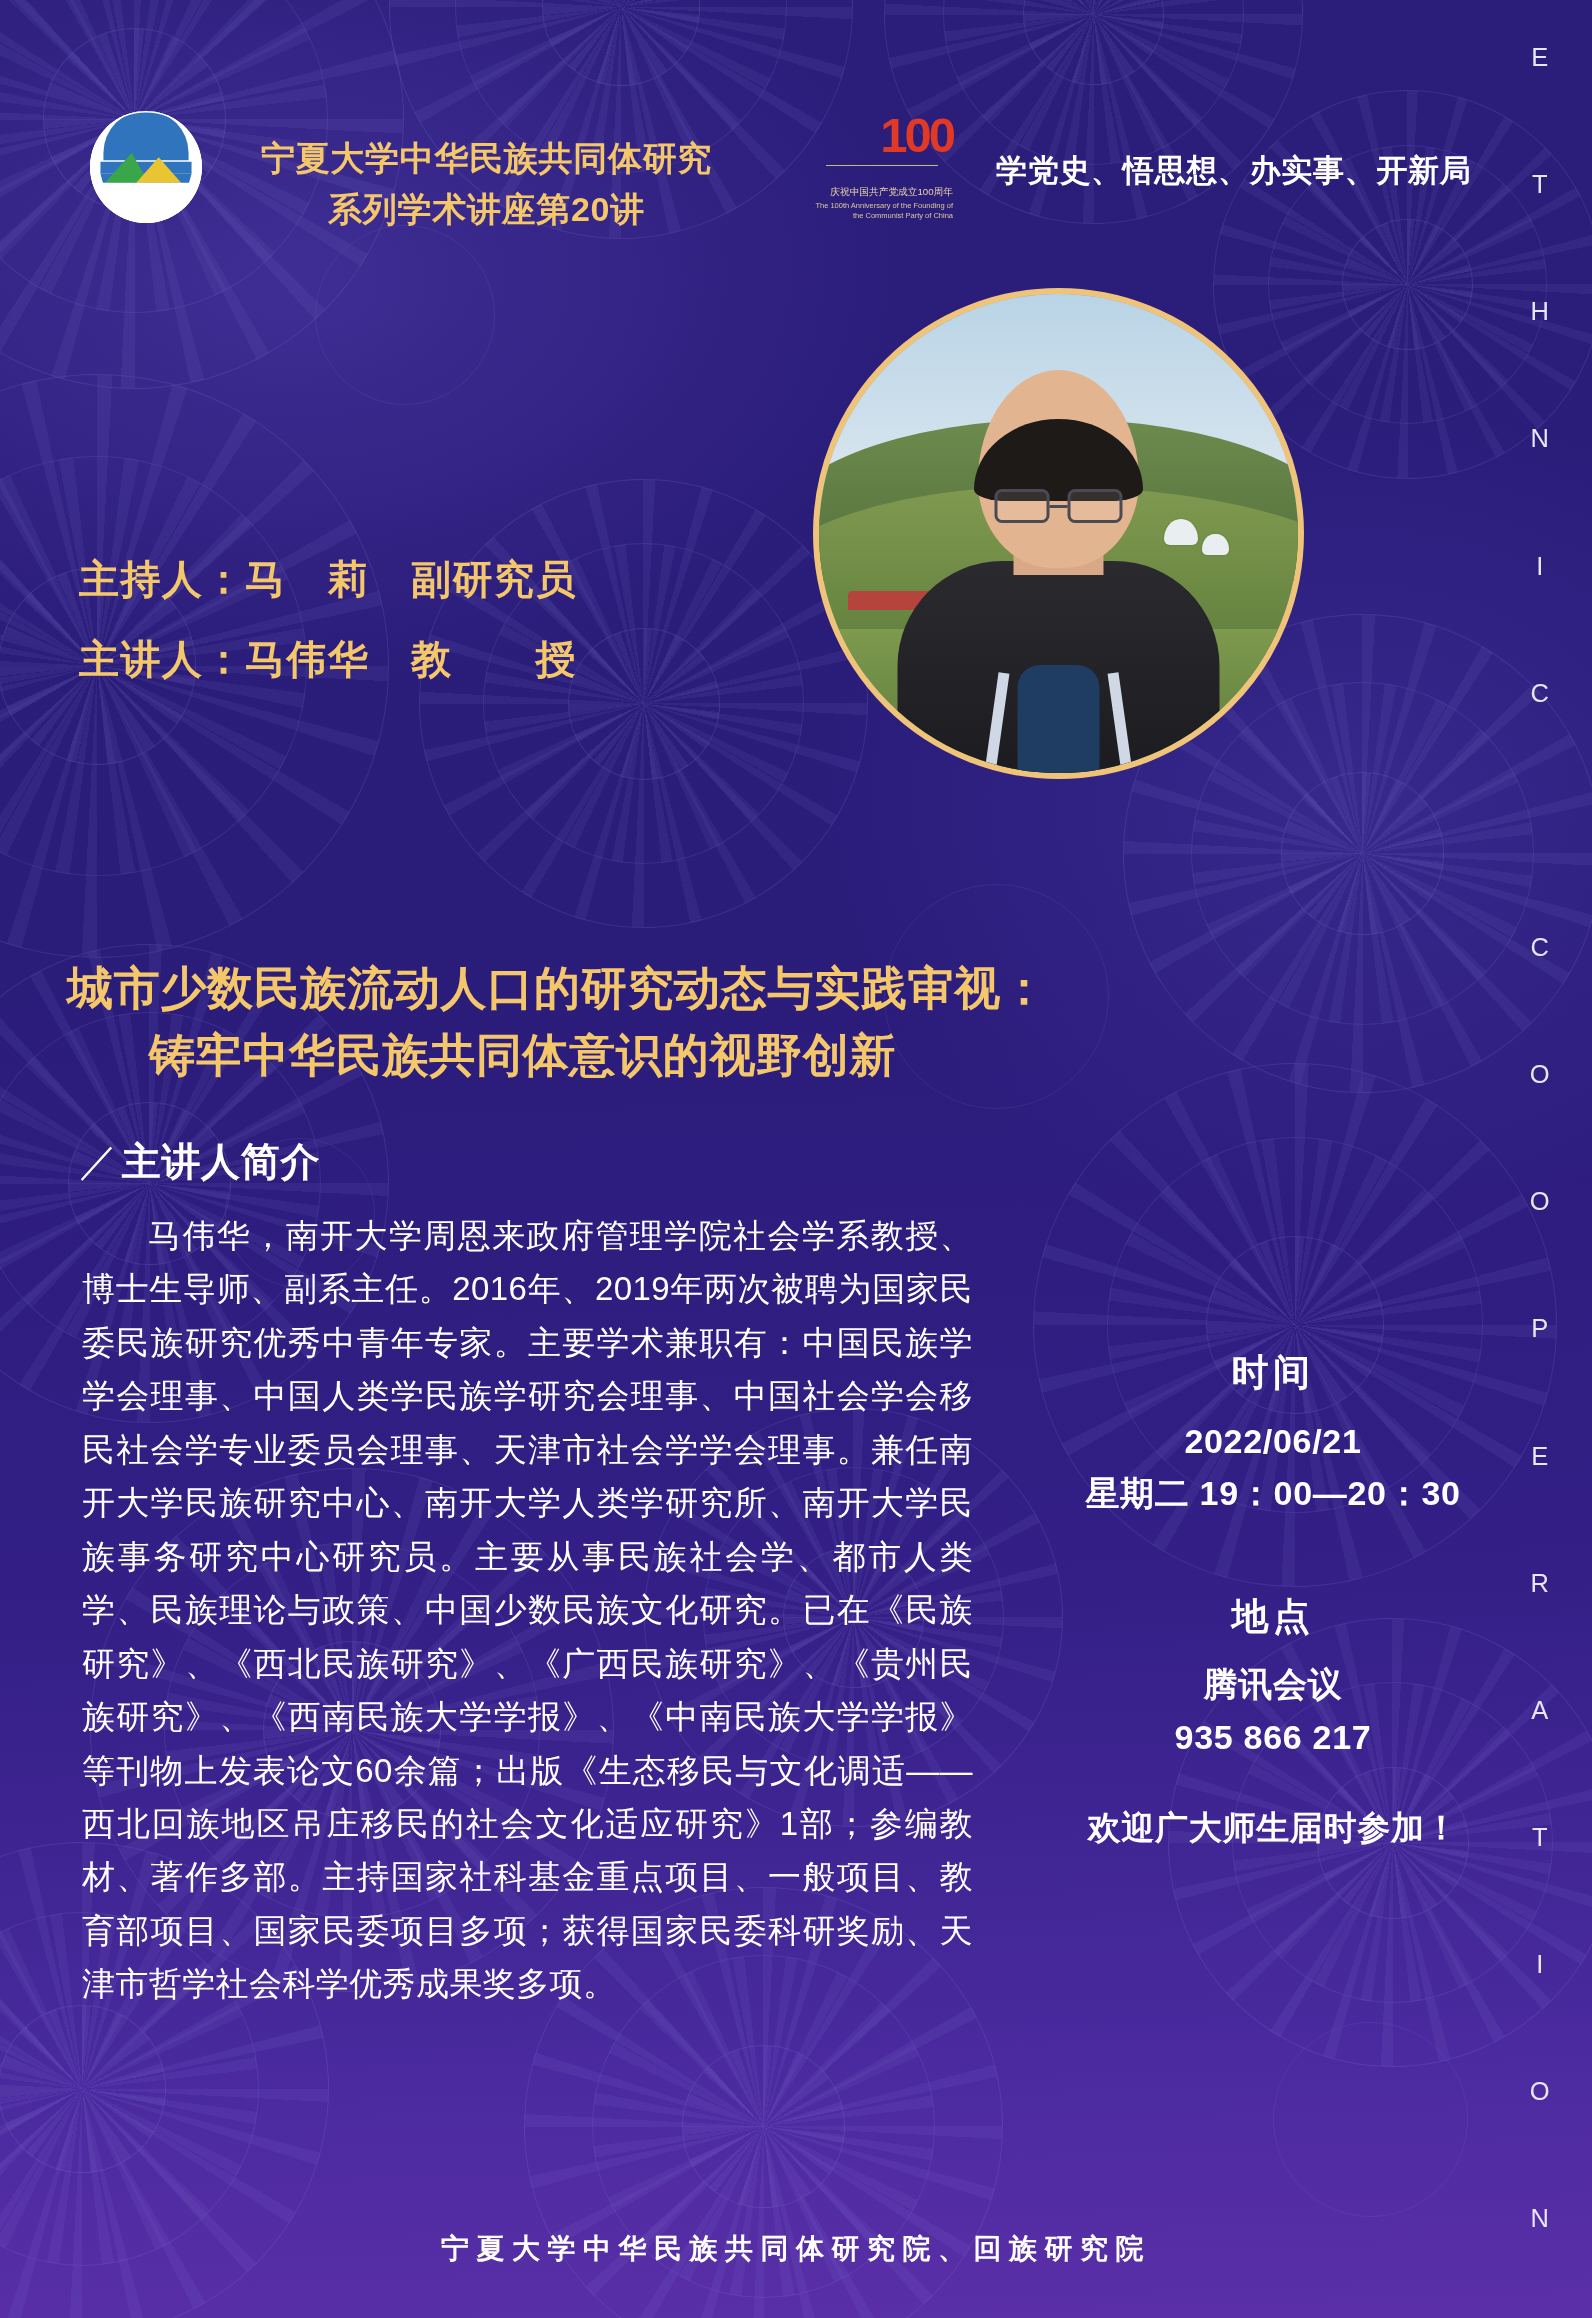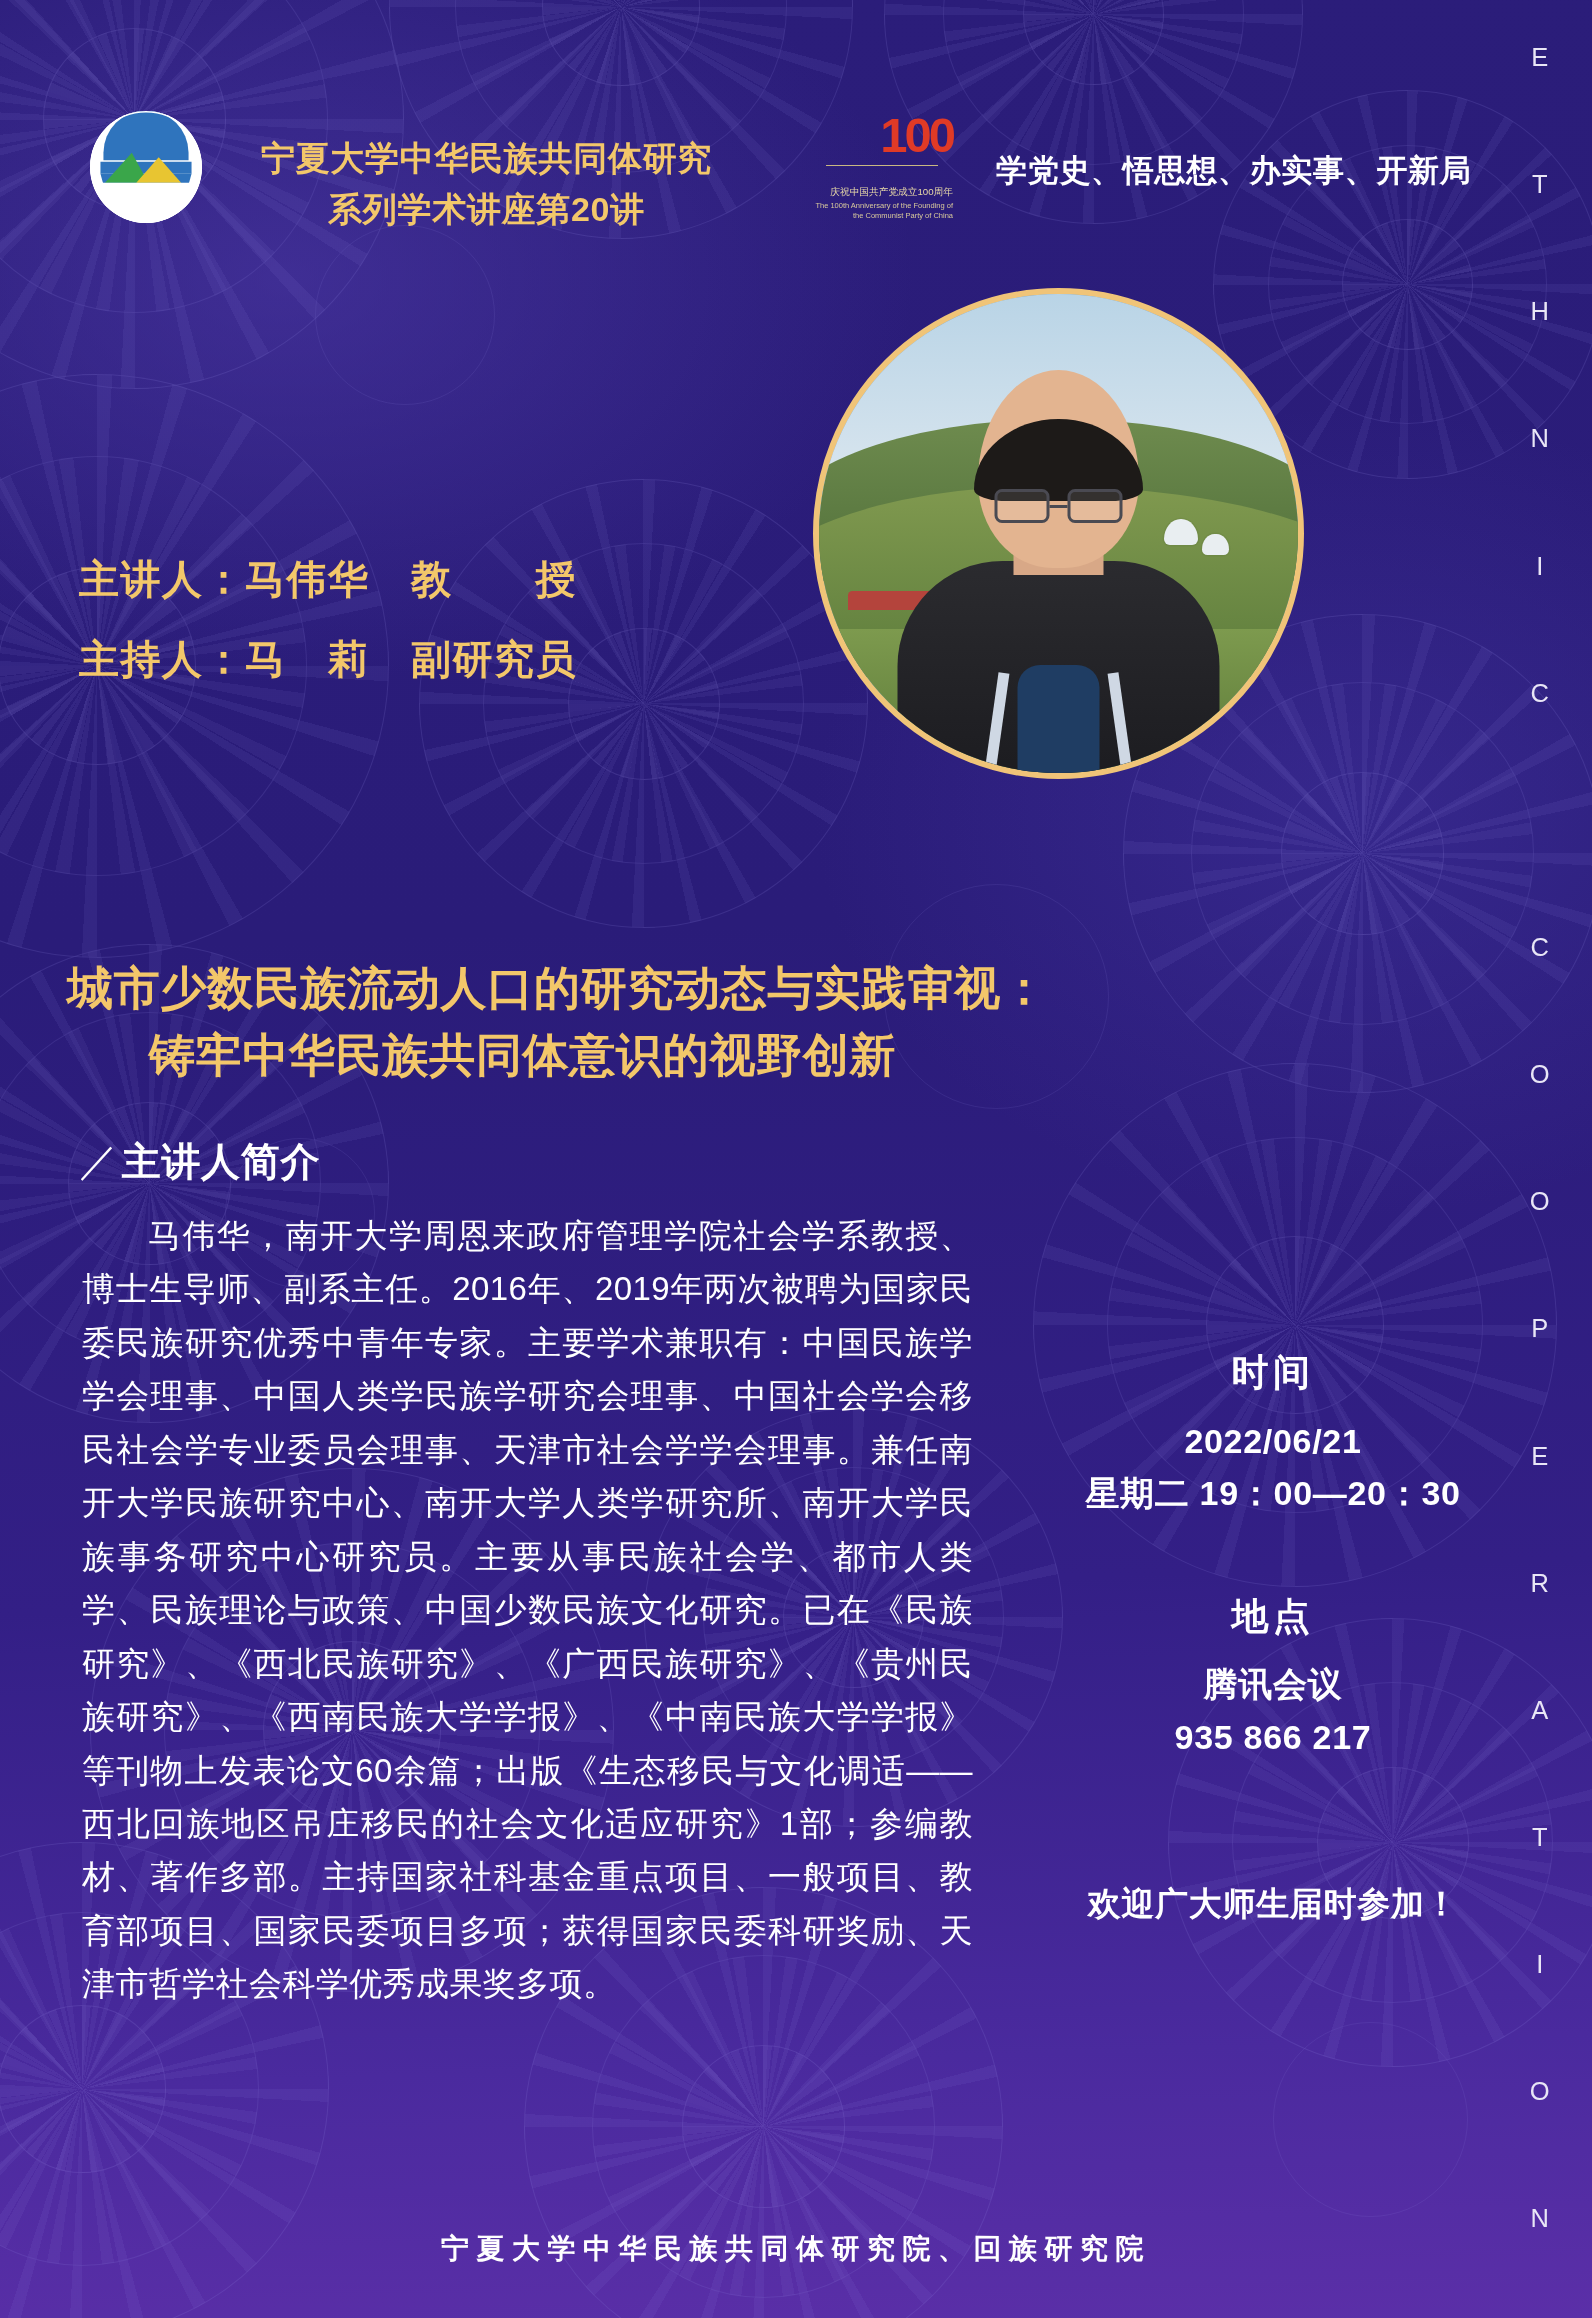--- a/index.html
+++ b/index.html
@@ -351,21 +351,21 @@
     margin-bottom: 16.5px;
   }
   .info-value {
     font-size: 34px;
     font-weight: bold;
     line-height: 1.55;
     letter-spacing: 0.7px;
   }
   .info-gap { height: 72px; }
   .info-note {
-    margin-top: 118px;
+    margin-top: 42px;
     font-size: 33px;
     font-weight: bold;
     letter-spacing: 0.7px;
   }
 
   
   .footer {
     position: absolute;
     left: 0;
     bottom: 51px;
@@ -473,22 +473,22 @@
       <div class="p-neck"></div>
       <div class="p-head"></div>
       <div class="p-hair"></div>
       <div class="p-glass-l"></div>
       <div class="p-glass-r"></div>
       <div class="p-bridge"></div>
     </div>
   </div>
 
   <div class="people-block">
+    <div>主持人：马　莉　副研究员</div>
     <div>主讲人：马伟华　教　　授</div>
-    <div>主持人：马　莉　副研究员</div>
   </div>
 
   <div class="lecture-title">
     <span>城市少数民族流动人口的研究动态与实践审视：</span>
     <span class="line2">铸牢中华民族共同体意识的视野创新</span>
   </div>
 
   <div class="bio-heading">
     <span class="slash">／</span><span>主讲人简介</span>
   </div>

